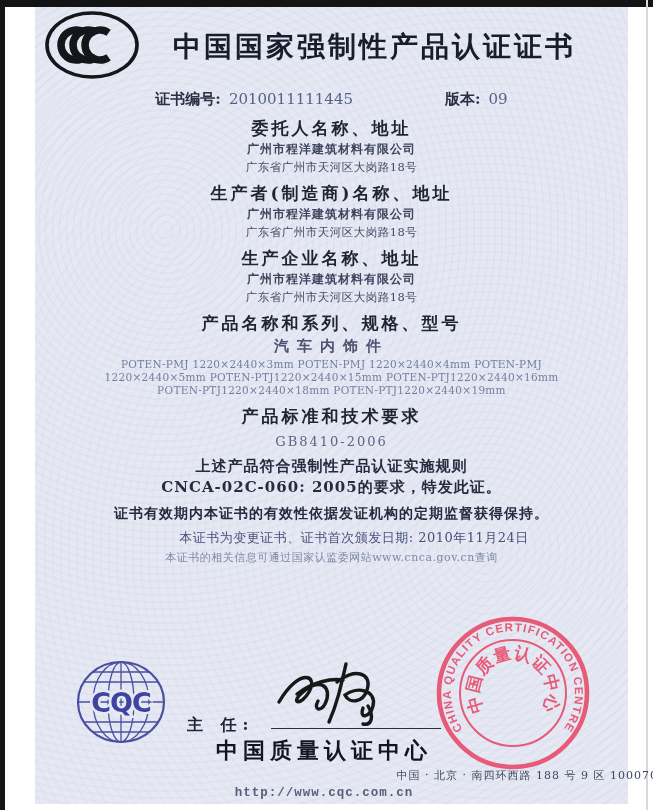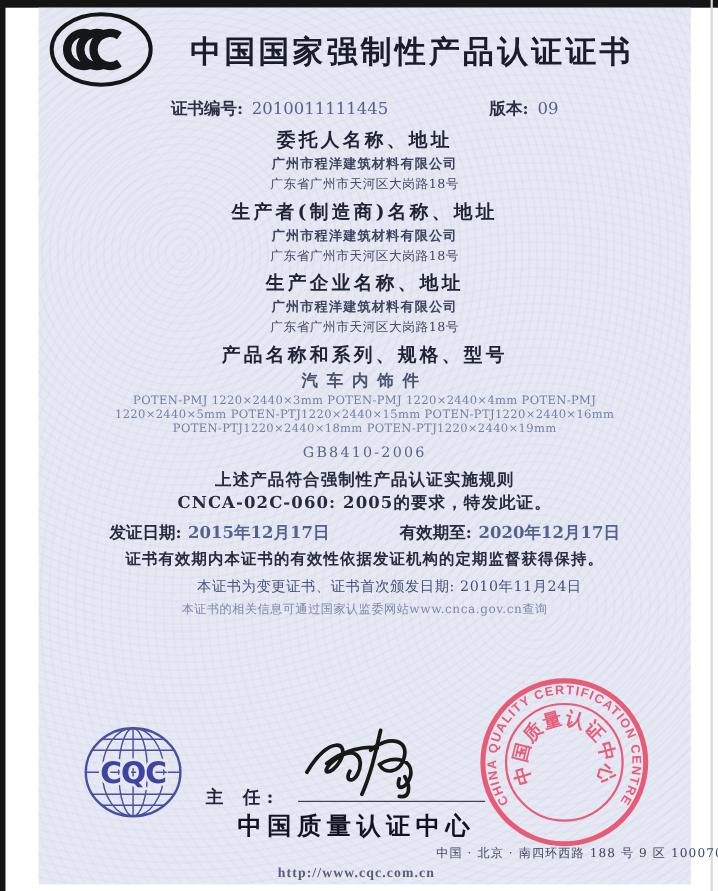--- a/index.html
+++ b/index.html
@@ -63,21 +63,21 @@
     letter-spacing:6px;color:#20253a;}
   .signature{position:absolute;left:238px;top:48px;}
   .sig-line{position:absolute;left:236px;top:128px;width:170px;height:0;
     border-bottom:1.5px solid #2a2e3f;}
   .org-name{position:absolute;left:0;top:136px;width:578px;text-align:center;
     font-size:22px;font-weight:bold;letter-spacing:5px;color:#121521;}
   .org-address{position:absolute;left:0;top:168px;width:578px;text-align:right;
     font-size:11px;color:#3e455f;letter-spacing:1px;margin-left:45px;}
   .org-url{position:absolute;left:0;top:186px;width:578px;text-align:center;
     font-size:12.5px;font-weight:bold;color:#565d78;letter-spacing:1px;
-    font-family:Liberation Serif, serif;}
+    font-family:Liberation Mono, monospace;}
   .stamp{position:absolute;left:399px;top:14px;opacity:0.92;}
 </style>
 </head>
 <body>
 
 <div class="scan-edge-top"></div>
 <div class="scan-edge-left"></div>
 <div class="scan-edge-right"></div>
 
 <div class="paper">
@@ -112,35 +112,28 @@
   <div class="addr">广东省广州市天河区大岗路18号</div>
 
   <div class="sec-heading">生产企业名称、地址</div>
   <div class="company">广州市程洋建筑材料有限公司</div>
   <div class="addr">广东省广州市天河区大岗路18号</div>
 
   <div class="sec-heading">产品名称和系列、规格、型号</div>
   <div class="product-name">汽车内饰件</div>
   <div class="models">POTEN-PMJ 1220×2440×3mm POTEN-PMJ 1220×2440×4mm POTEN-PMJ 1220×2440×5mm POTEN-PTJ1220×2440×15mm POTEN-PTJ1220×2440×16mm POTEN-PTJ1220×2440×18mm POTEN-PTJ1220×2440×19mm</div>
 
+  <div class="sec-heading">产品标准和技术要求</div>
   <div class="standard">GB8410-2006</div>
 
   <div class="statement">
     <div>上述产品符合强制性产品认证实施规则</div>
     <div>CNCA-02C-060: 2005的要求，特发此证。</div>
   </div>
 
-  <div class="dates">
-    <span>
-      <span>发证日期:</span><span class="value">2015年12月17日</span>
-    </span>
-    <span>
-      <span>有效期至:</span><span class="value">2020年12月17日</span>
-    </span>
-  </div>
 
   <div class="maintain">证书有效期内本证书的有效性依据发证机构的定期监督获得保持。</div>
   <div class="change">本证书为变更证书、证书首次颁发日期: 2010年11月24日</div>
   <div class="query">本证书的相关信息可通过国家认监委网站www.cnca.gov.cn查询</div>
 
   <div class="footer">
 
     <span class="cqc-logo">
       <svg width="92" height="84" viewBox="0 0 92 84">
         <g stroke="#4a4fa0" fill="none">

